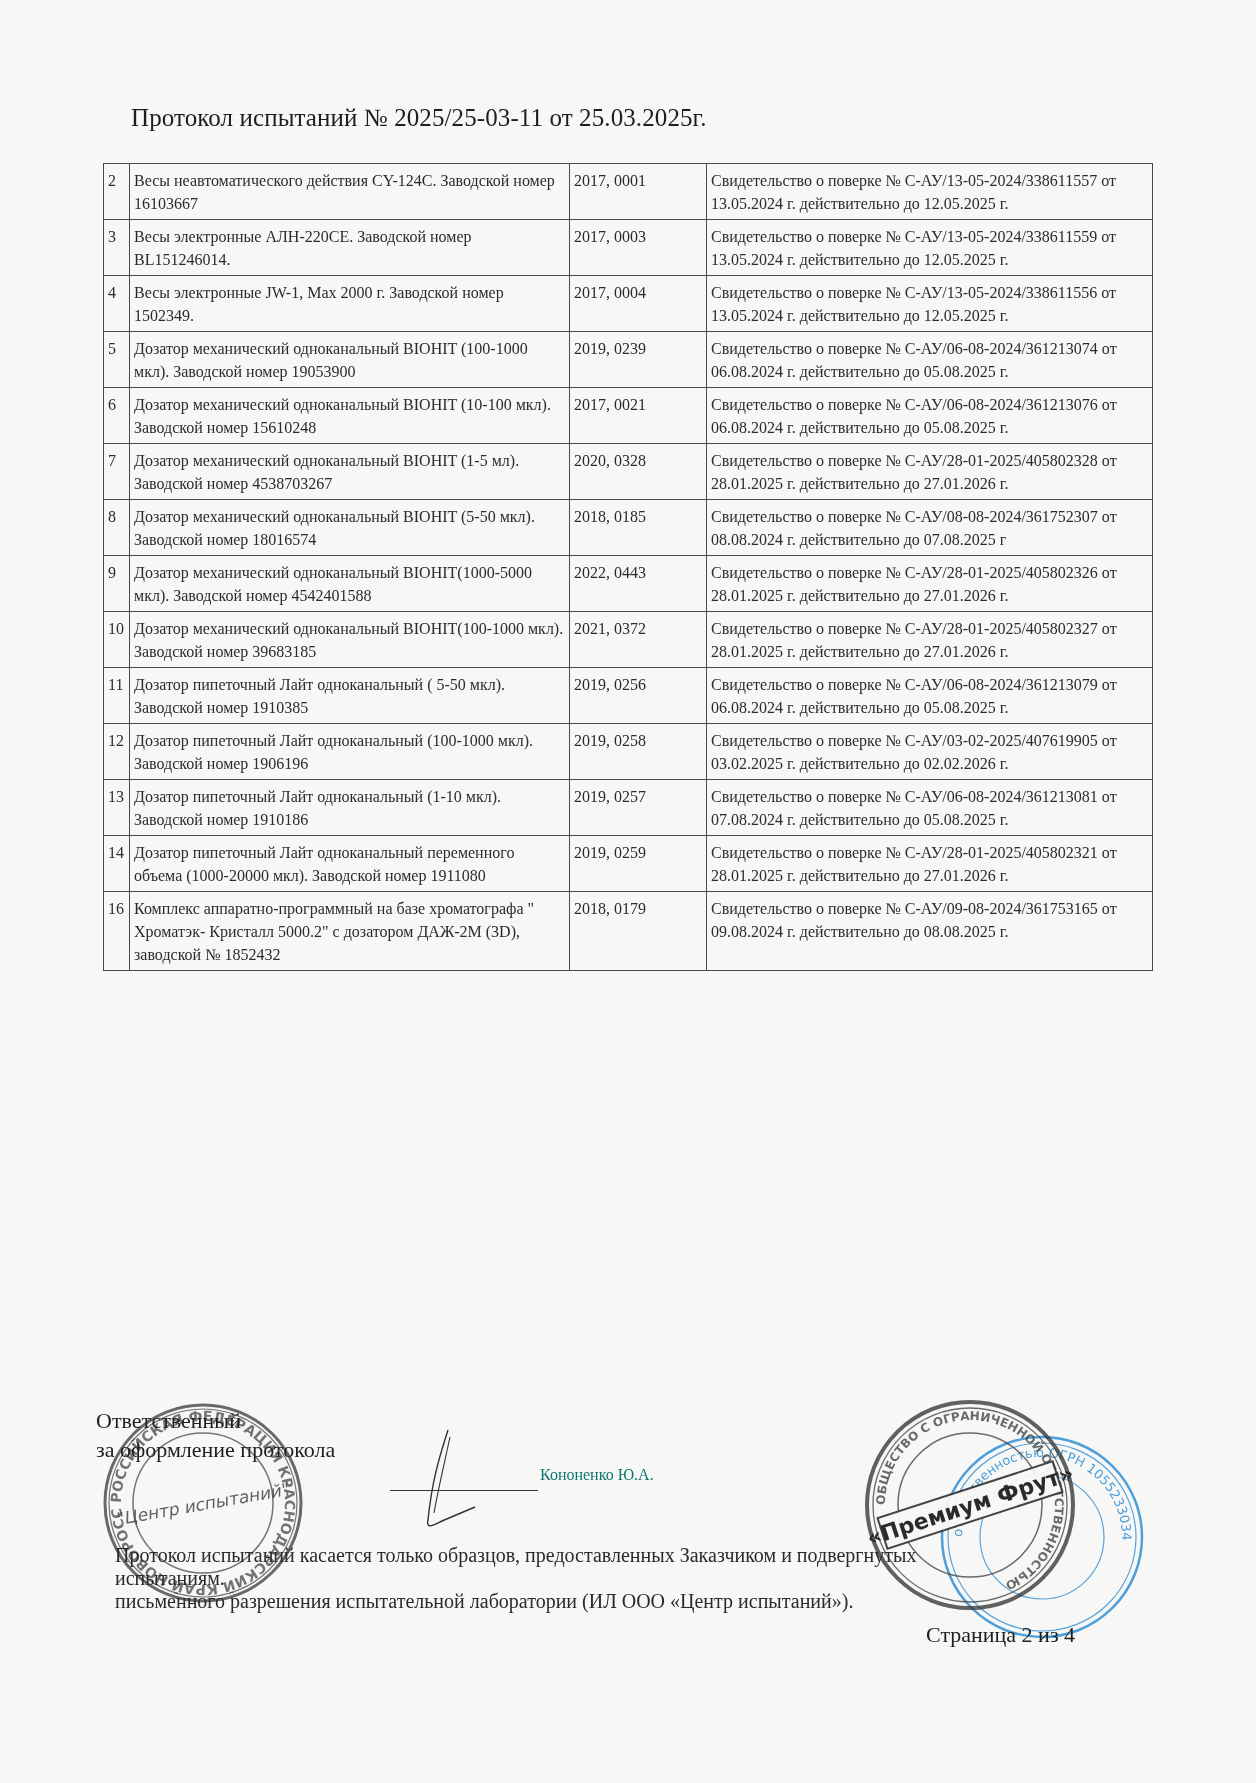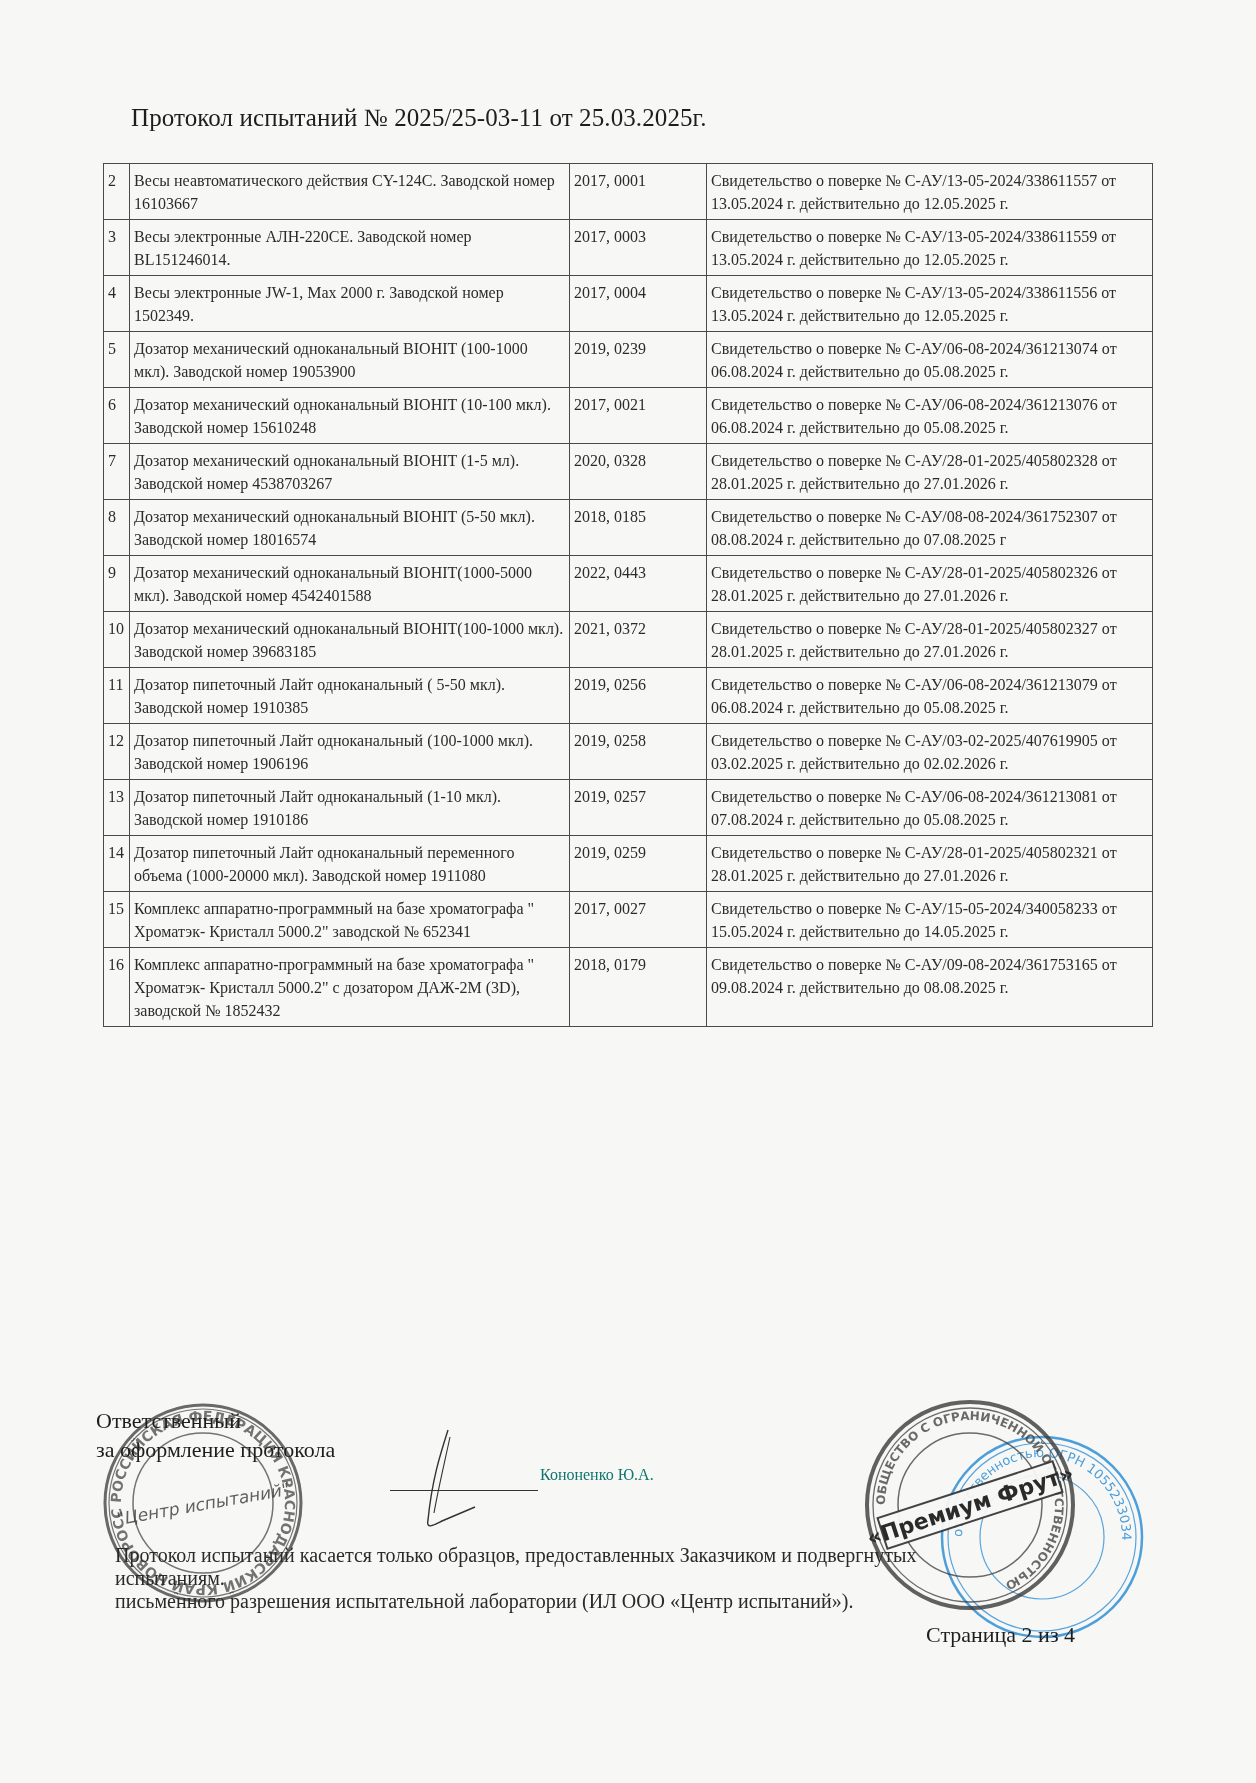--- a/index.html
+++ b/index.html
@@ -114,26 +114,20 @@
         <td class="year">2019, 0257</td>
         <td class="cert">Свидетельство о поверке № С-АУ/06-08-2024/361213081 от 07.08.2024 г. действительно до 05.08.2025 г.</td>
       </tr>
       <tr>
         <td class="num">14</td>
         <td class="name">Дозатор пипеточный Лайт одноканальный переменного объема (1000-20000 мкл). Заводской номер 1911080</td>
         <td class="year">2019, 0259</td>
         <td class="cert">Свидетельство о поверке № С-АУ/28-01-2025/405802321 от 28.01.2025 г. действительно до 27.01.2026 г.</td>
       </tr>
       <tr>
-        <td class="num">15</td>
-        <td class="name">Комплекс аппаратно-программный на базе хроматографа " Хроматэк- Кристалл 5000.2" заводской № 652341</td>
-        <td class="year">2017, 0027</td>
-        <td class="cert">Свидетельство о поверке № С-АУ/15-05-2024/340058233 от 15.05.2024 г. действительно до 14.05.2025 г.</td>
-      </tr>
-      <tr>
         <td class="num">16</td>
         <td class="name">Комплекс аппаратно-программный на базе хроматографа " Хроматэк- Кристалл 5000.2" с дозатором ДАЖ-2М (3D), заводской № 1852432</td>
         <td class="year">2018, 0179</td>
         <td class="cert">Свидетельство о поверке № С-АУ/09-08-2024/361753165 от 09.08.2024 г. действительно до 08.08.2025 г.</td>
       </tr>
     </tbody>
 </table>
 
 <svg class="stamp" style="left:98px; top:1398px;" width="210" height="210" viewBox="0 0 210 210">
   <circle cx="105" cy="105" r="98" fill="none" stroke="#3a3a3a" stroke-width="3" opacity="0.75"></circle>

